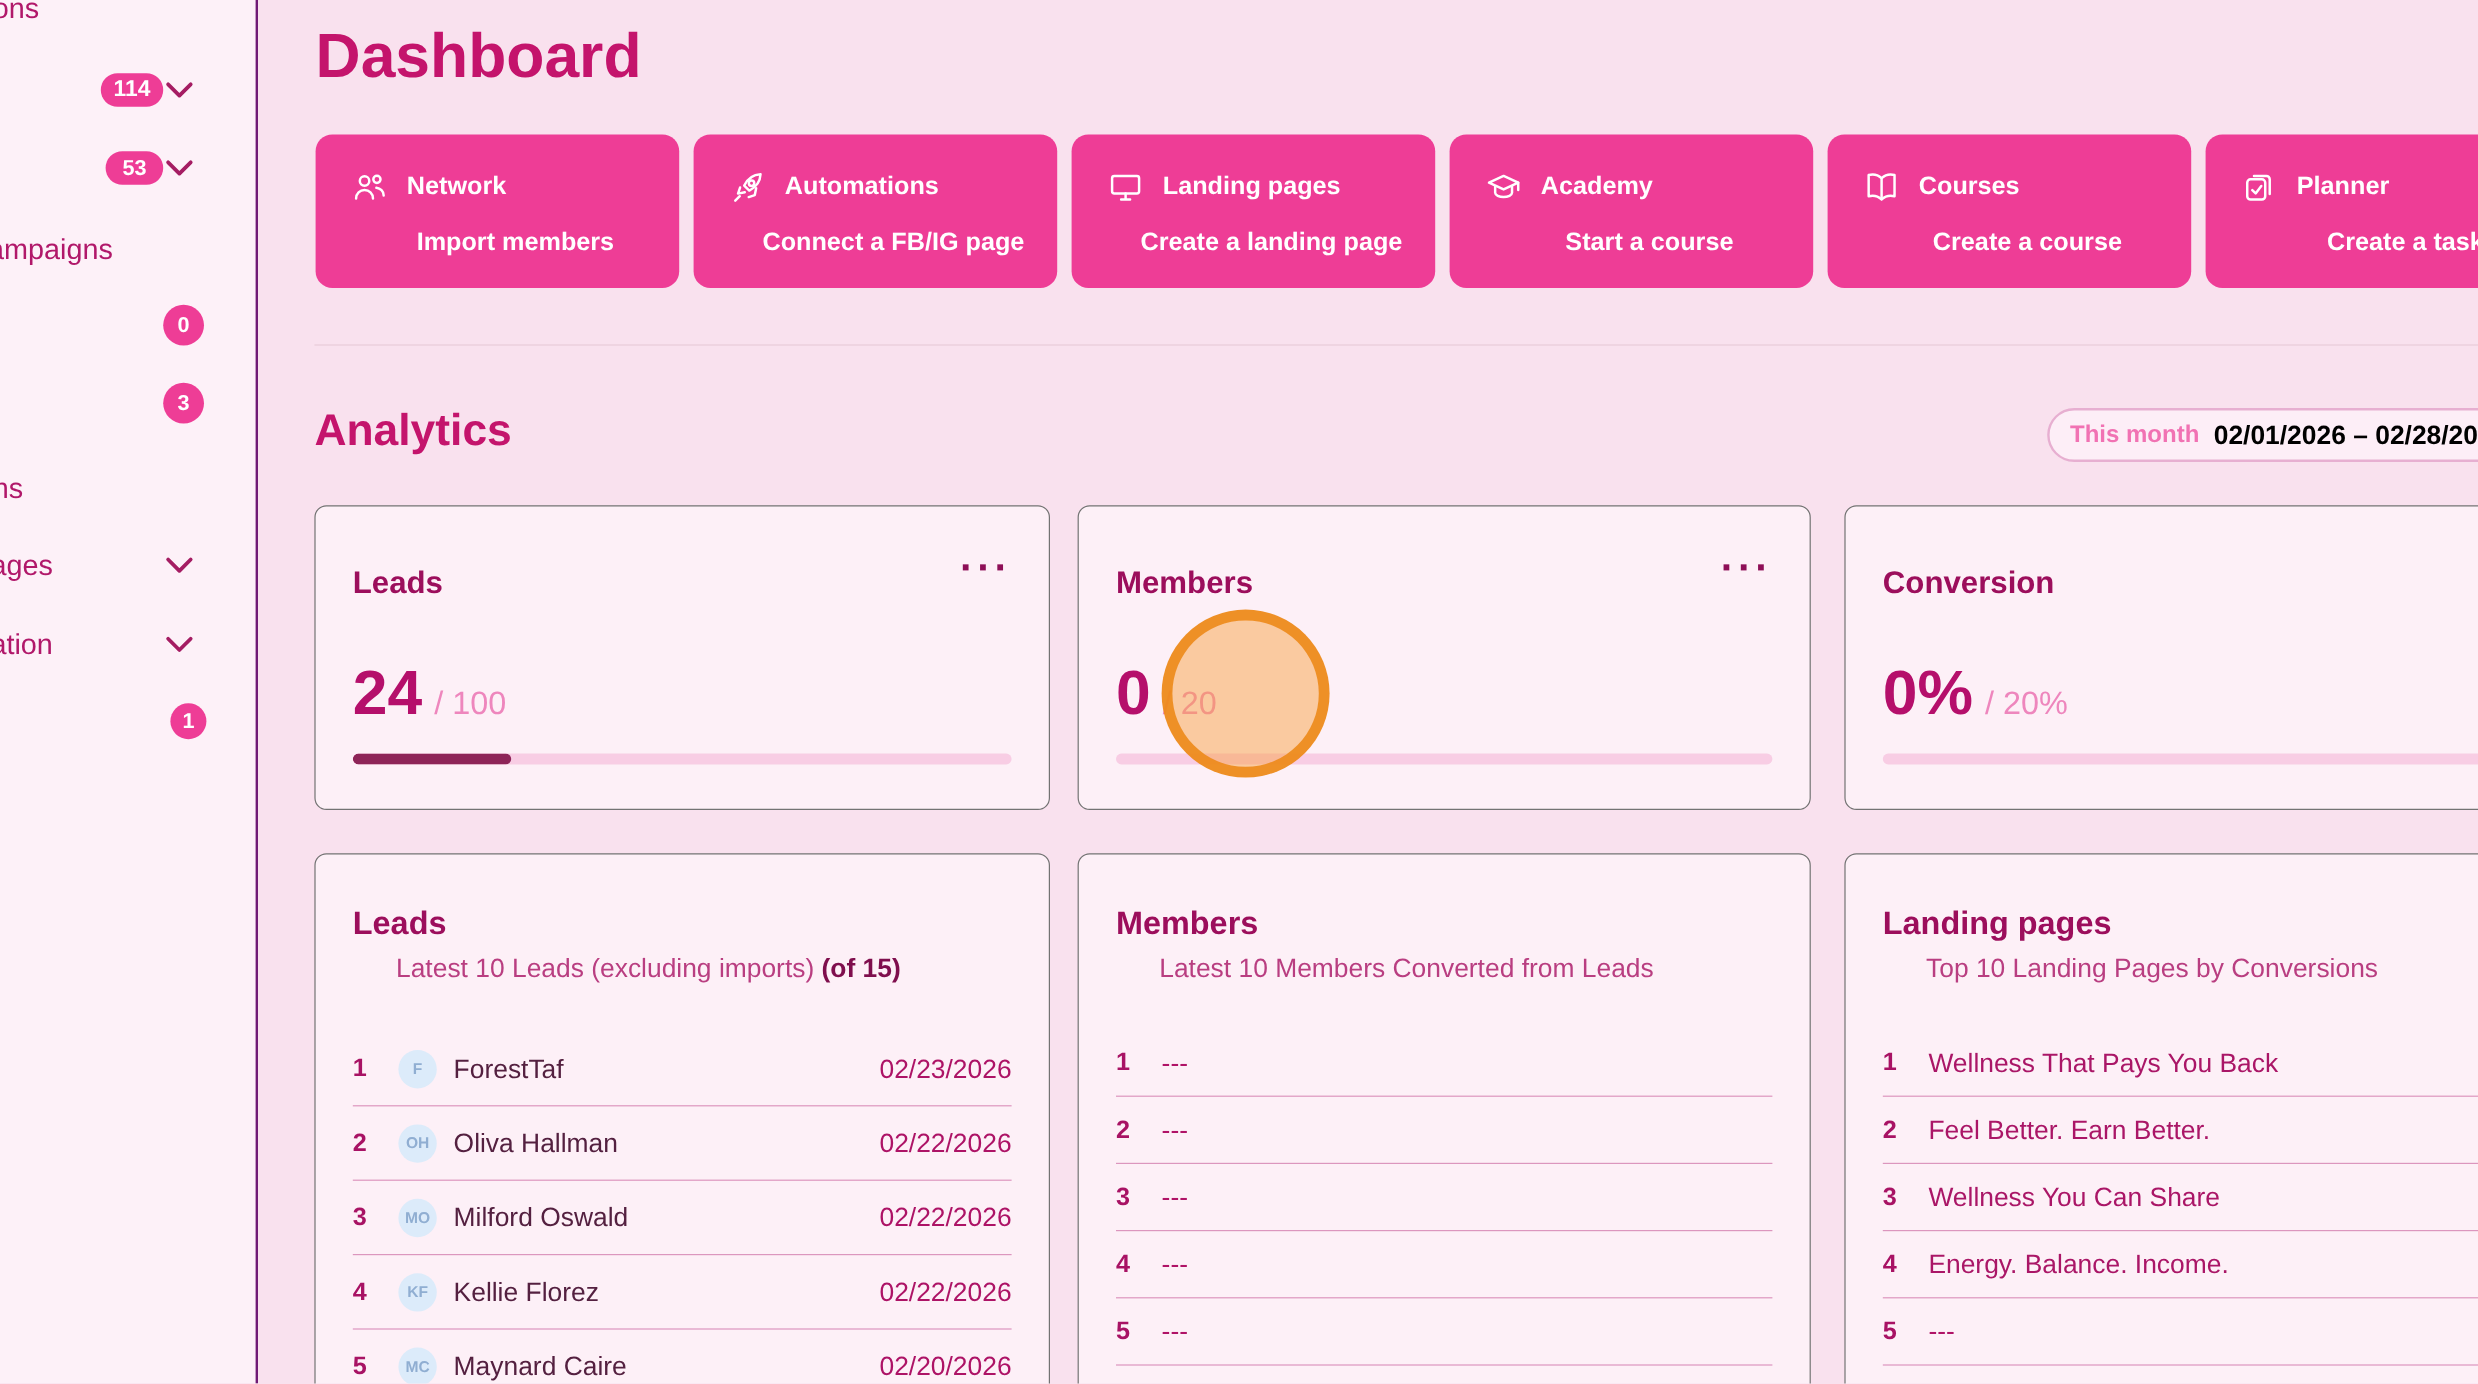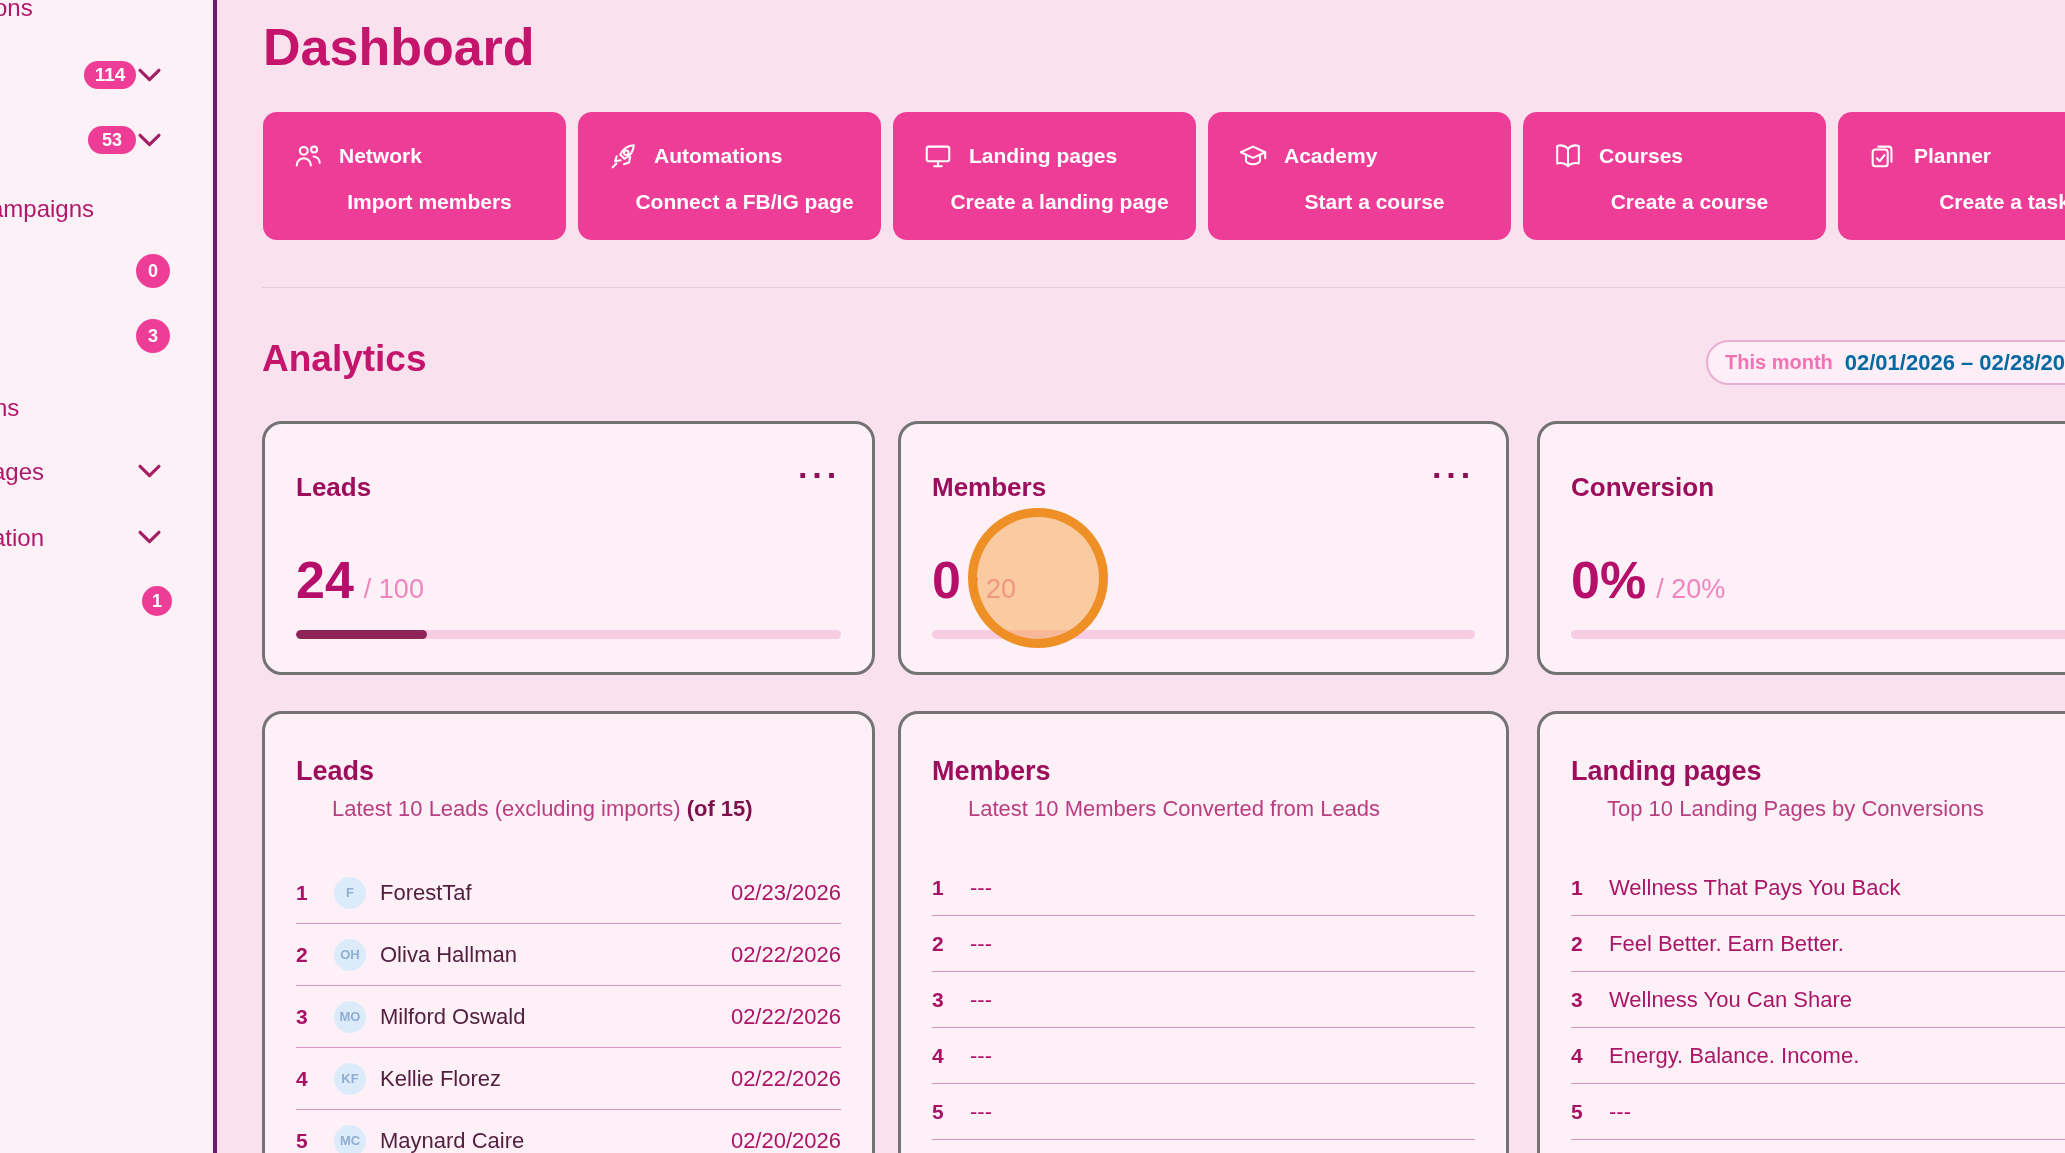--- a/index.html
+++ b/index.html
@@ -3,21 +3,21 @@
 <meta charset="utf-8">
 <style>
   html,body{margin:0;padding:0;}
   body{
     width:2065px;height:1153px;overflow:hidden;position:relative;
     background:#f9e1ee;
     font-family:"Liberation Sans", sans-serif;
     -webkit-font-smoothing:antialiased;
   }
   
-  .sidebar{position:absolute;left:0;top:0;width:213px;height:1153px;background:#fdf1f8;border-right:4px solid #701a75;}
+  .sidebar{position:absolute;left:0;top:0;width:213px;height:1153px;background:#fdf1f8;border-right:2px solid #701a75;}
   .side-frag{position:absolute;color:#b1186a;font-size:24px;font-weight:400;white-space:nowrap;}
   .frag-top{left:-6px;top:-6px;}
   .frag-campaigns{left:-10px;top:195px;}
   .frag-ns{left:-6px;top:394px;}
   .frag-pages{left:-8px;top:458px;}
   .frag-ation{left:-8px;top:524px;}
   .pill{position:absolute;background:#ee3d96;color:#ffffff;font-weight:700;display:flex;align-items:center;justify-content:center;}
   .pill-114{left:84px;top:61px;width:52px;height:28px;border-radius:15px;font-size:19px;}
   .pill-53{left:88px;top:126px;width:48px;height:28px;border-radius:15px;font-size:18px;}
   .dot-badge{border-radius:50%;font-size:18px;}
@@ -35,23 +35,23 @@
   .action-btn{width:303px;height:128px;background:#ee3d96;border-radius:14px;flex:none;
     color:#ffffff;padding:26px 0 17px 30px;box-sizing:border-box;cursor:pointer;}
   .action-top{display:flex;align-items:center;gap:16px;height:36px;}
   .action-label{font-size:21px;font-weight:700;}
   .action-desc{margin-top:16px;font-size:21px;font-weight:600;text-align:center;}
   .hr-divider{position:absolute;left:262px;top:287px;width:1803px;height:1px;background:#e8ccd9;}
   .analytics-title{position:absolute;left:262px;top:338px;font-size:37px;font-weight:700;color:#c4146c;}
   .date-chip{position:absolute;left:1706px;top:340px;width:430px;height:45px;border:2px solid #e7afd1;border-radius:24px;
     background:#fdeef7;box-sizing:border-box;display:flex;align-items:center;padding-left:17px;gap:12px;cursor:pointer;}
   .chip-label{color:#f172b3;font-size:20px;font-weight:700;}
-  .chip-range{color:#0369a1;font-size:22px;font-weight:700;white-space:nowrap;}
-  
-  .card{position:absolute;background:#fdf0f7;border:3px solid #737373;border-radius:20px;box-sizing:border-box;}
+  .chip-range{color:#000000;font-size:22px;font-weight:700;white-space:nowrap;}
+  
+  .card{position:absolute;background:#fdf0f7;border:1px solid #737373;border-radius:10px;box-sizing:border-box;}
   .col-1{left:262px;width:613px;}
   .col-2{left:898px;width:611px;}
   .col-3{left:1537px;width:613px;}
   .stat-card{top:421px;height:254px;}
   .list-card{top:711px;height:560px;}
   .card-title{position:absolute;left:31px;top:48px;font-size:26px;font-weight:700;color:#9c0e5c;}
   .card-menu{position:absolute;right:31px;top:34px;font-size:34px;font-weight:700;letter-spacing:3px;color:#8e0f57;cursor:pointer;line-height:34px;}
   .stat-value-row{position:absolute;left:31px;top:128px;display:flex;align-items:baseline;gap:10px;}
   .stat-value{font-size:52px;font-weight:700;color:#b50f6b;line-height:56px;}
   .stat-target{font-size:27px;font-weight:400;color:#ee86bd;}

